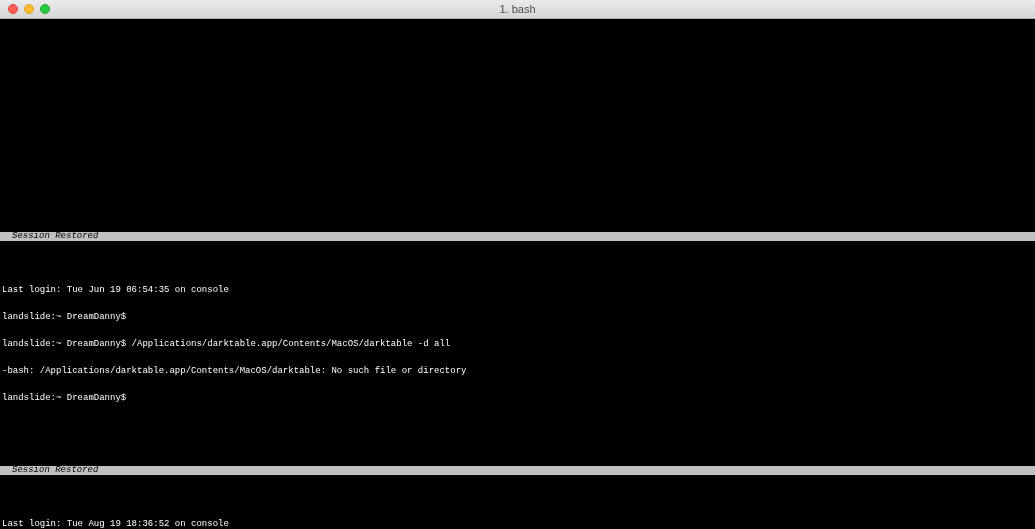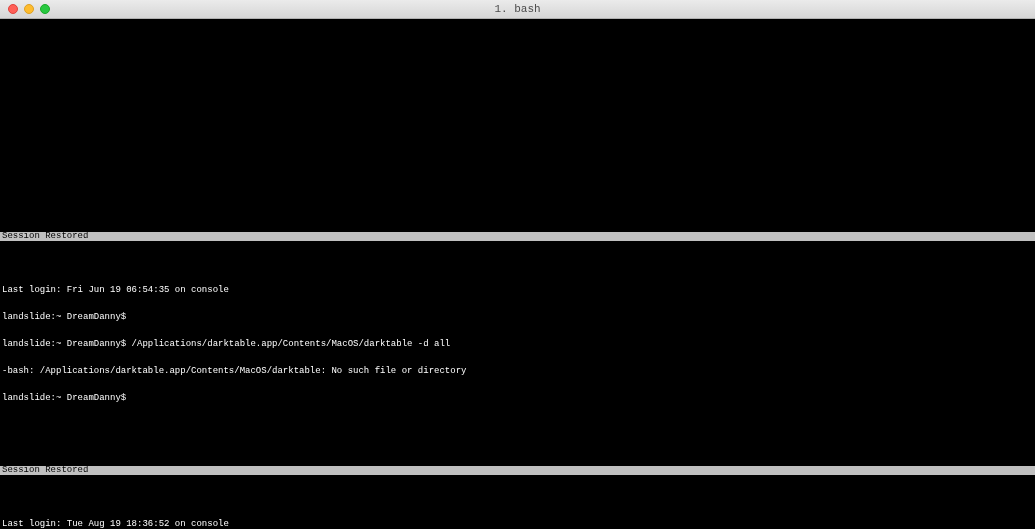--- a/index.html
+++ b/index.html
@@ -29,41 +29,42 @@
     width: 10px; height: 10px;
     border-radius: 50%;
   }
   .light.red { background: #ff5f57; border: 0.5px solid #e0443e; }
   .light.yellow { background: #febc2e; border: 0.5px solid #dea123; }
   .light.green { background: #28c840; border: 0.5px solid #1aab29; }
   .title {
     position: absolute;
     left: 0; right: 0;
     text-align: center;
-    font-family: Liberation Mono, monospace;
+    font-family: Liberation Sans, sans-serif;
     font-size: 11px;
     color: #4a4a4a;
     pointer-events: none;
   }
   .terminal {
     background: #000;
     color: #fff;
     white-space: pre;
     height: calc(529px - 19px);
     overflow: hidden;
     position: relative;
   }
   .spacer-top { height: 159px; }
   .session-bar {
     background: #c0c0c0;
     color: #000;
-    padding: 0 2px;
+    padding: 0 12px;
     width: 100%;
     line-height: 1.0;
     height: 9px;
+    font-style: italic;
   }
   .line { padding: 0 2px; line-height: 1.0; height: 9px; }
   .blank { height: 9px; }
 </style>
 </head>
 <body>
 
 <div class="titlebar">
   <div class="traffic-lights">
     <div class="light red"></div>
@@ -72,21 +73,21 @@
   </div>
   <div class="title">1. bash</div>
 </div>
 
 <div class="terminal">
   <div class="spacer-top"></div>
 
   
   <div class="session-bar">Session Restored</div>
   <div class="blank"></div>
-  <div class="line">Last login: Fri Jun 19 06:54:35 on console</div>
+  <div class="line">Last login: Tue Jun 19 06:54:35 on console</div>
   <div class="line">landslide:~ DreamDanny$</div>
   <div class="line">landslide:~ DreamDanny$ /Applications/darktable.app/Contents/MacOS/darktable -d all</div>
   <div class="line">-bash: /Applications/darktable.app/Contents/MacOS/darktable: No such file or directory</div>
   <div class="line">landslide:~ DreamDanny$</div>
   <div class="blank"></div>
 
   
   <div class="session-bar">Session Restored</div>
   <div class="blank"></div>
   <div class="line">Last login: Tue Aug 19 18:36:52 on console</div>

